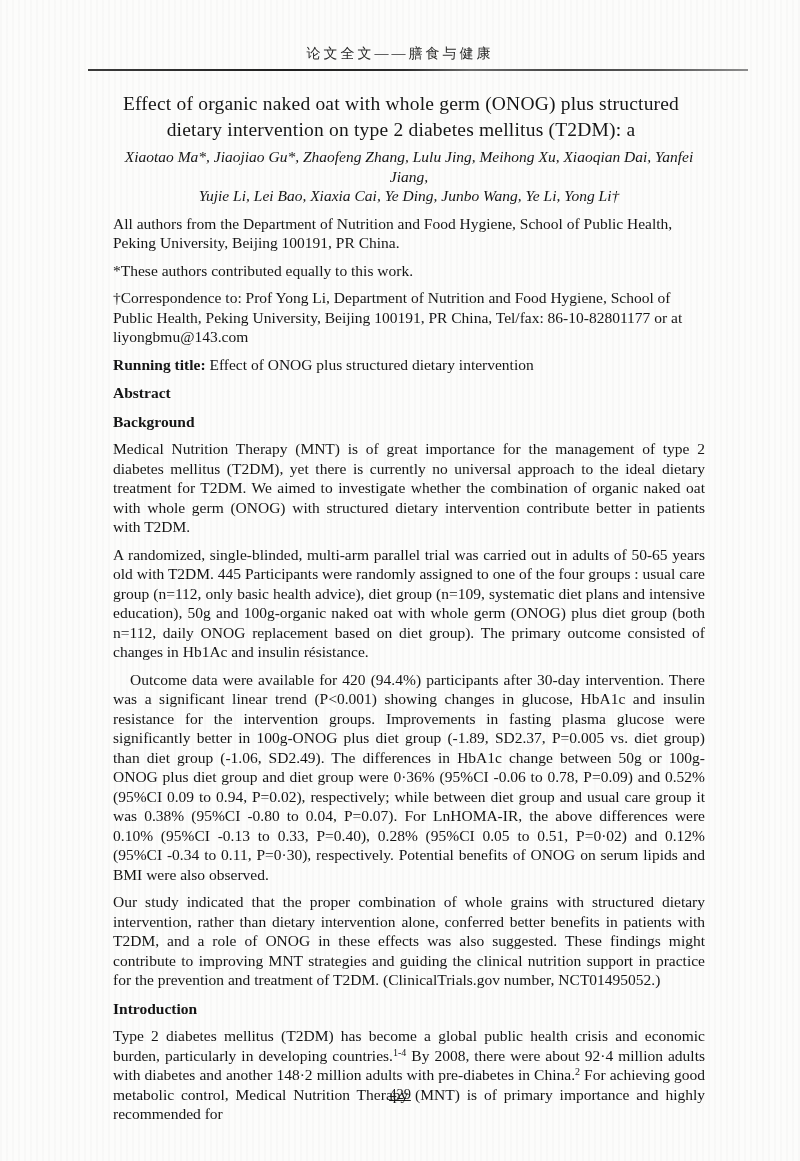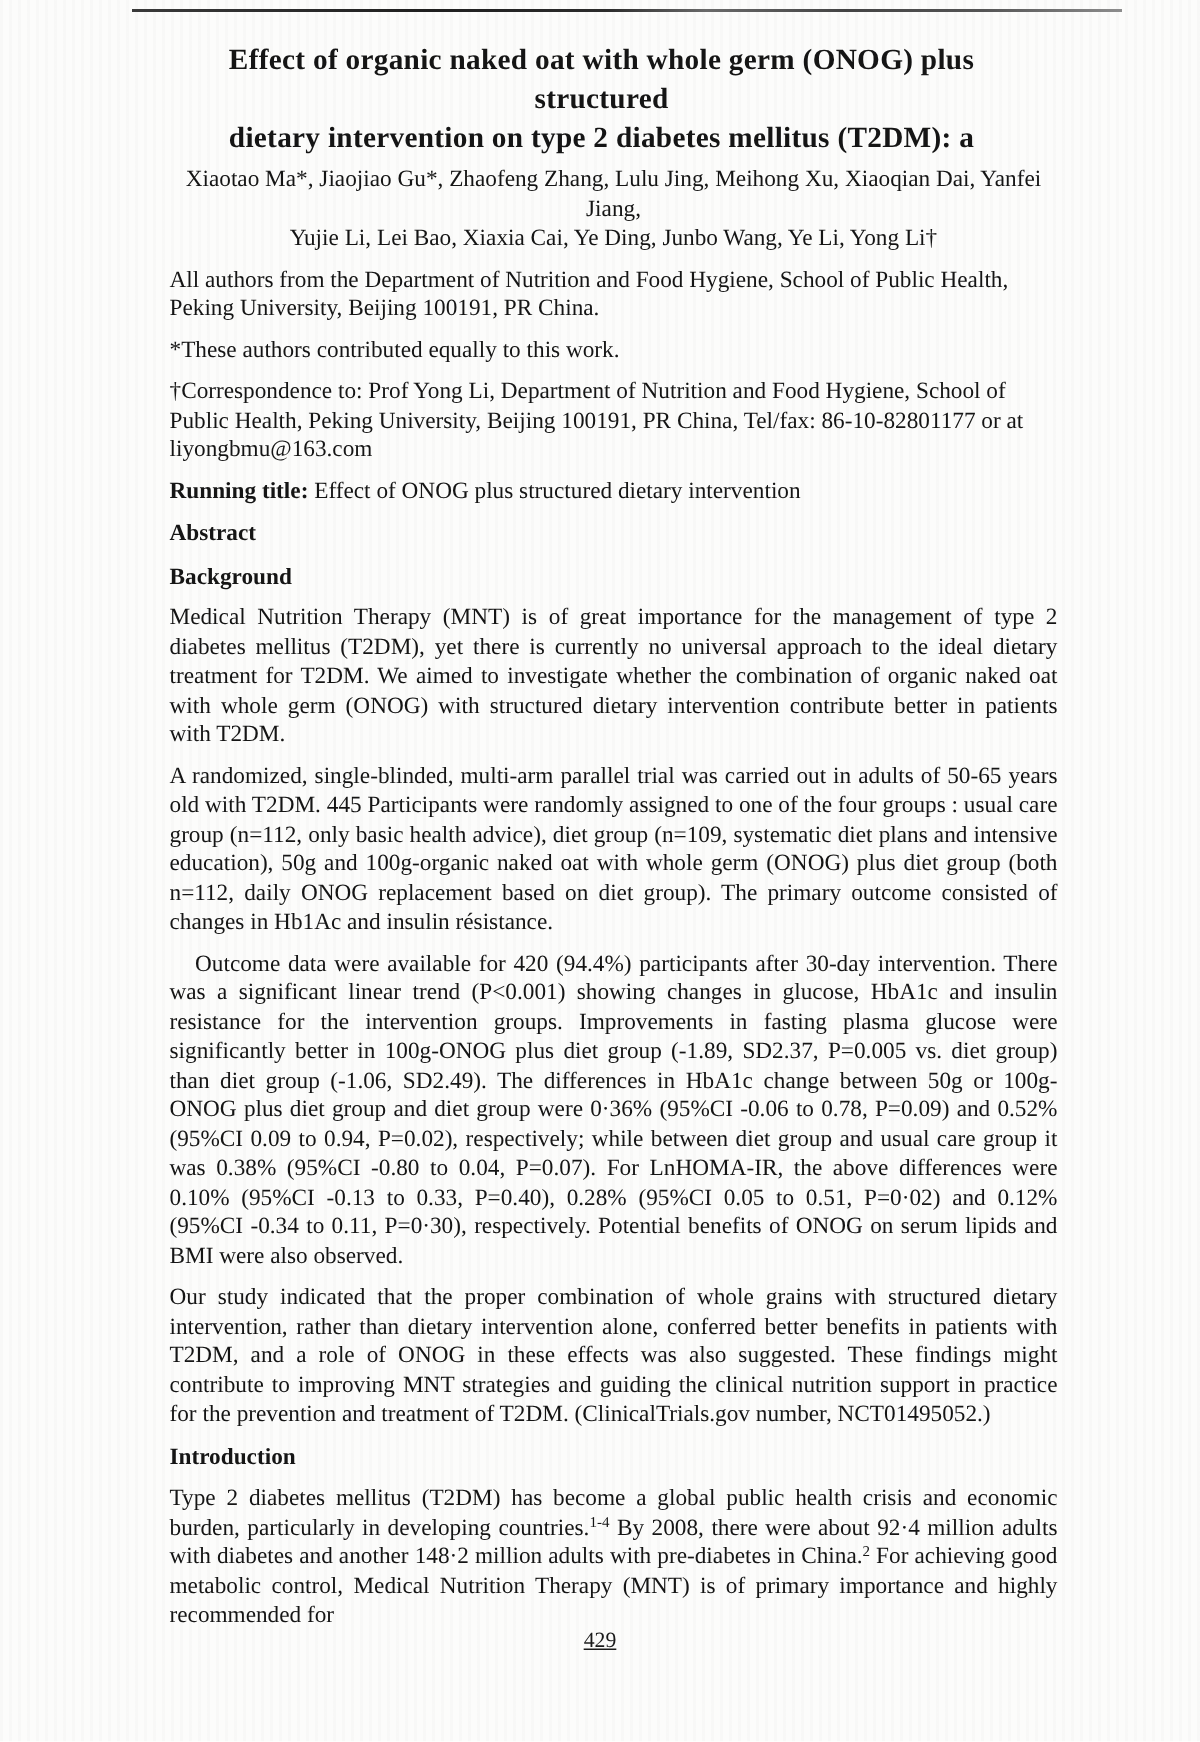--- a/index.html
+++ b/index.html
@@ -33,33 +33,33 @@
     background: linear-gradient(90deg,
       #3a3a3a 0%, #1f1f1f 30%, #2c2c2c 48%,
       #6a6a6a 58%, #444444 72%, #555555 86%, #8d8d8d 100%);
   }
   .content {
     margin: 0 95px 0 113px;
   }
   .paper-title {
     margin: 20px 16px 0 0;
     text-align: center;
-    font-weight: bold;
+    font-weight: normal;
     font-size: 19.5px;
     line-height: 26px;
     letter-spacing: 0.2px;
   }
   .paper-title .tline { display: block; }
   .authors {
     margin-top: 4px;
     text-align: center;
     font-size: 15.5px;
     line-height: 19.5px;
   }
-  .authors .aline { display: block; }
+  .authors .aline { display: block; font-style: italic; }
   p.block {
     margin: 8px 0 0 0;
     font-size: 15.5px;
     line-height: 19.5px;
     text-align: justify;
   }
   p.front {
     text-align: left;
   }
   .sec-heading {
@@ -87,39 +87,40 @@
     font-size: 14.5px;
     color: #1a1a1a;
     text-decoration: underline;
   }
 </style>
 </head>
 <body>
 
 <div class="page">
 
+  <div class="journal-header">论文全文——膳食与健康</div>
   <div class="header-rule"></div>
 
   <div class="content">
 
     <h1 class="paper-title">
       <span class="tline">Effect of organic naked oat with whole germ (ONOG) plus structured</span>
       <span class="tline">dietary intervention on type 2 diabetes mellitus (T2DM): a</span>
     </h1>
 
     <div class="authors">
       <span class="aline">Xiaotao Ma*, Jiaojiao Gu*, Zhaofeng Zhang, Lulu Jing, Meihong Xu, Xiaoqian Dai, Yanfei Jiang,</span>
       <span class="aline">Yujie Li, Lei Bao, Xiaxia Cai, Ye Ding, Junbo Wang, Ye Li, Yong Li†</span>
     </div>
 
     <p class="block front">All authors from the Department of Nutrition and Food Hygiene, School of Public Health, Peking University, Beijing 100191, PR China.</p>
 
     <p class="block front">*These authors contributed equally to this work.</p>
 
-    <p class="block front">†Correspondence to: Prof Yong Li, Department of Nutrition and Food Hygiene, School of Public Health, Peking University, Beijing 100191, PR China, Tel/fax: 86-10-82801177 or at liyongbmu@163.com</p>
+    <p class="block front">†Correspondence to: Prof Yong Li, Department of Nutrition and Food Hygiene, School of Public Health, Peking University, Beijing 100191, PR China, Tel/fax: 86-10-82801177 or at liyongbmu@143.com</p>
 
     <p class="block front"><span class="bold">Running title:</span><span> Effect of ONOG plus structured dietary intervention</span></p>
 
     <div class="sec-heading">Abstract</div>
 
     <div class="sec-heading">Background</div>
 
     <p class="block">Medical Nutrition Therapy (MNT) is of great importance for the management of type 2 diabetes mellitus (T2DM), yet there is currently no universal approach to the ideal dietary treatment for T2DM. We aimed to investigate whether the combination of organic naked oat with whole germ (ONOG) with structured dietary intervention contribute better in patients with T2DM.</p>
 
 

